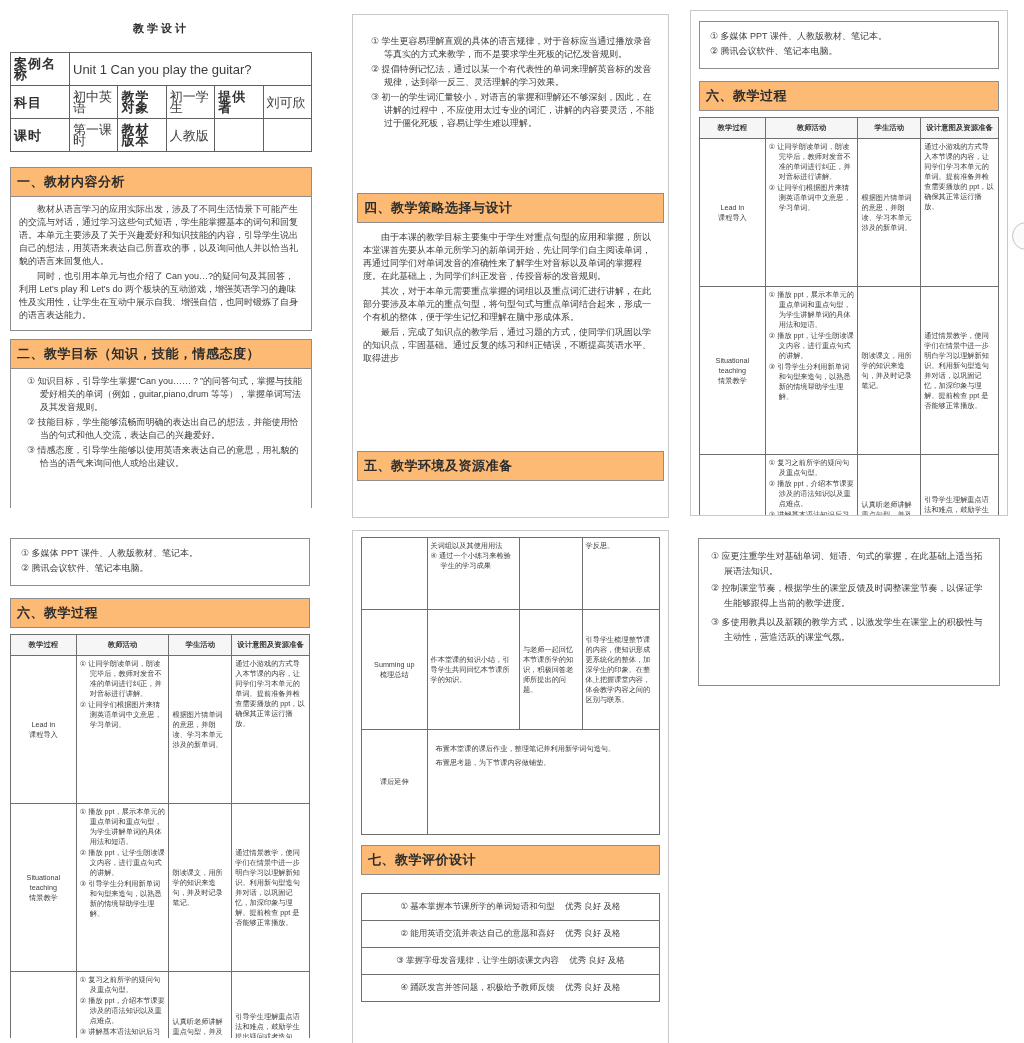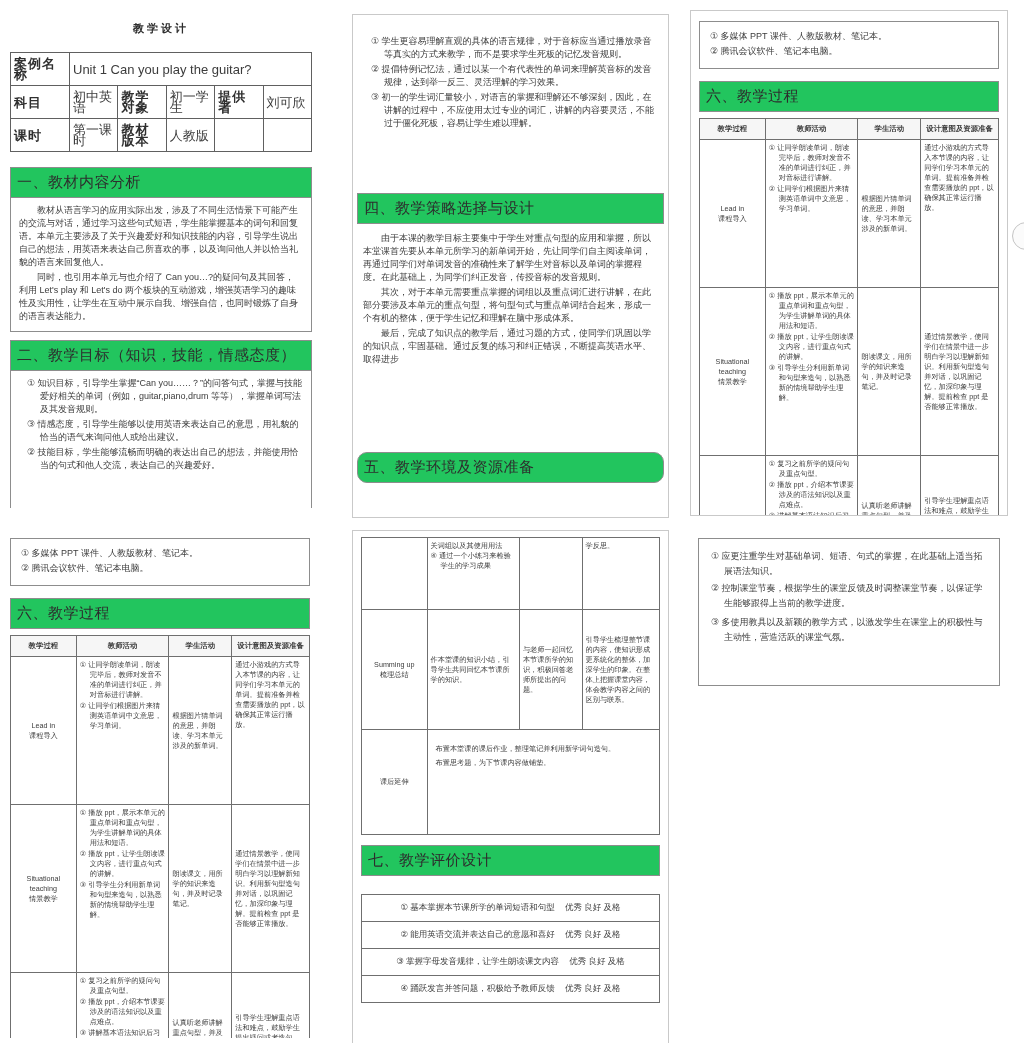--- a/index.html
+++ b/index.html
@@ -12,21 +12,21 @@
 
   
   .doc-title { text-align:center; font-weight:bold; font-size:11px; letter-spacing:3px; margin:9px 0 7px; color:#2e2e2e; }
 
   
   .info-table { width:calc(100% - 12px); margin:16px 6px; border-collapse:collapse; font-size:13px; table-layout:fixed; }
   .info-table td { border:1px solid #606060; padding:5px 3px; line-height:11px; word-break:break-all; }
   .info-table td.lbl { font-weight:bold; letter-spacing:1px; color:#2f2f2f; }
 
   
-  .sech { background:#22c55e; border:1px solid #8d8d8d; font-weight:normal; font-size:15px;
+  .sech { background:#fdba74; border:1px solid #8d8d8d; font-weight:bold; font-size:13px;
           padding:5px 6px; margin:-1px 6px 0; color:#2d2d2d; letter-spacing:0.5px; }
 
   
   .box { border:1px solid #8d8d8d; margin:-1px 6px 9px; padding:6px 8px; font-size:9px; line-height:13px; box-sizing:border-box; }
   .indent { text-indent:2em; margin:0 0 2px; }
   .hang { padding-left:13px; text-indent:-13px; margin:0 0 2px; }
 
   
   .area { padding:8px 10px; font-size:9px; line-height:13px; box-sizing:border-box; }
 
@@ -81,39 +81,39 @@
     </tbody>
       </table>
     <div class="sech">一、教材内容分析</div>
     <div class="box" style="min-height:116px">
       <p class="indent">教材从语言学习的应用实际出发，涉及了不同生活情景下可能产生的交流与对话，通过学习这些句式短语，学生能掌握基本的词句和回复语。本单元主要涉及了关于兴趣爱好和知识技能的内容，引导学生说出自己的想法，用英语来表达自己所喜欢的事，以及询问他人并以恰当礼貌的语言来回复他人。</p>
       <p class="indent">同时，也引用本单元与也介绍了 Can you…?的疑问句及其回答，利用 Let's play 和 Let's do 两个板块的互动游戏，增强英语学习的趣味性及实用性，让学生在互动中展示自我、增强自信，也同时锻炼了自身的语言表达能力。</p>
     </div>
     <div class="sech">二、教学目标（知识，技能，情感态度）</div>
     <div class="box" style="min-height:182px; padding-left:16px;">
       <div class="hang">① 知识目标，引导学生掌握“Can you……？”的问答句式，掌握与技能爱好相关的单词（例如，guitar,piano,drum 等等），掌握单词写法及其发音规则。</div>
+      <div class="hang">② 技能目标，学生能够流畅而明确的表达出自己的想法，并能使用恰当的句式和他人交流，表达自己的兴趣爱好。</div>
       <div class="hang">③ 情感态度，引导学生能够以使用英语来表达自己的意思，用礼貌的恰当的语气来询问他人或给出建议。</div>
-      <div class="hang">② 技能目标，学生能够流畅而明确的表达出自己的想法，并能使用恰当的句式和他人交流，表达自己的兴趣爱好。</div>
     </div>
     <div class="sech">三、学习者特征分析</div>
   </section>
 
   <section class="page bordered" style="left:352px; top:14px; width:317px; height:504px;">
     <div class="area" style="min-height:178px; padding-top:20px; padding-left:18px;">
       <div class="hang">① 学生更容易理解直观的具体的语言规律，对于音标应当通过播放录音等真实的方式来教学，而不是要求学生死板的记忆发音规则。</div>
       <div class="hang">② 提倡特例记忆法，通过以某一个有代表性的单词来理解英音标的发音规律，达到举一反三、灵活理解的学习效果。</div>
       <div class="hang">③ 初一的学生词汇量较小，对语言的掌握和理解还不够深刻，因此，在讲解的过程中，不应使用太过专业的词汇，讲解的内容要灵活，不能过于僵化死板，容易让学生难以理解。</div>
     </div>
     <div class="sech" style="margin:0 4px;">四、教学策略选择与设计</div>
     <div class="area" style="min-height:228px;">
       <p class="indent">由于本课的教学目标主要集中于学生对重点句型的应用和掌握，所以本堂课首先要从本单元所学习的新单词开始，先让同学们自主阅读单词，再通过同学们对单词发音的准确性来了解学生对音标以及单词的掌握程度。在此基础上，为同学们纠正发音，传授音标的发音规则。</p>
       <p class="indent">其次，对于本单元需要重点掌握的词组以及重点词汇进行讲解，在此部分要涉及本单元的重点句型，将句型句式与重点单词结合起来，形成一个有机的整体，便于学生记忆和理解在脑中形成体系。</p>
       <p class="indent">最后，完成了知识点的教学后，通过习题的方式，使同学们巩固以学的知识点，牢固基础。通过反复的练习和纠正错误，不断提高英语水平、取得进步</p>
     </div>
-    <div class="sech" style="margin:0 4px;border-radius:10px;">五、教学环境及资源准备</div>
+    <div class="sech" style="margin:0 4px;">五、教学环境及资源准备</div>
   </section>
 
   <section class="page bordered" style="left:690px; top:10px; width:318px; height:506px;">
     <div class="box" style="margin:10px 8px 0; padding:8px 10px;">
       <div class="hang">① 多媒体 PPT 课件、人教版教材、笔记本。</div>
       <div class="hang">② 腾讯会议软件、笔记本电脑。</div>
     </div>
     <div class="sech" style="margin:12px 8px 0;">六、教学过程</div>
     <table class="ptable">
       <colgroup>

